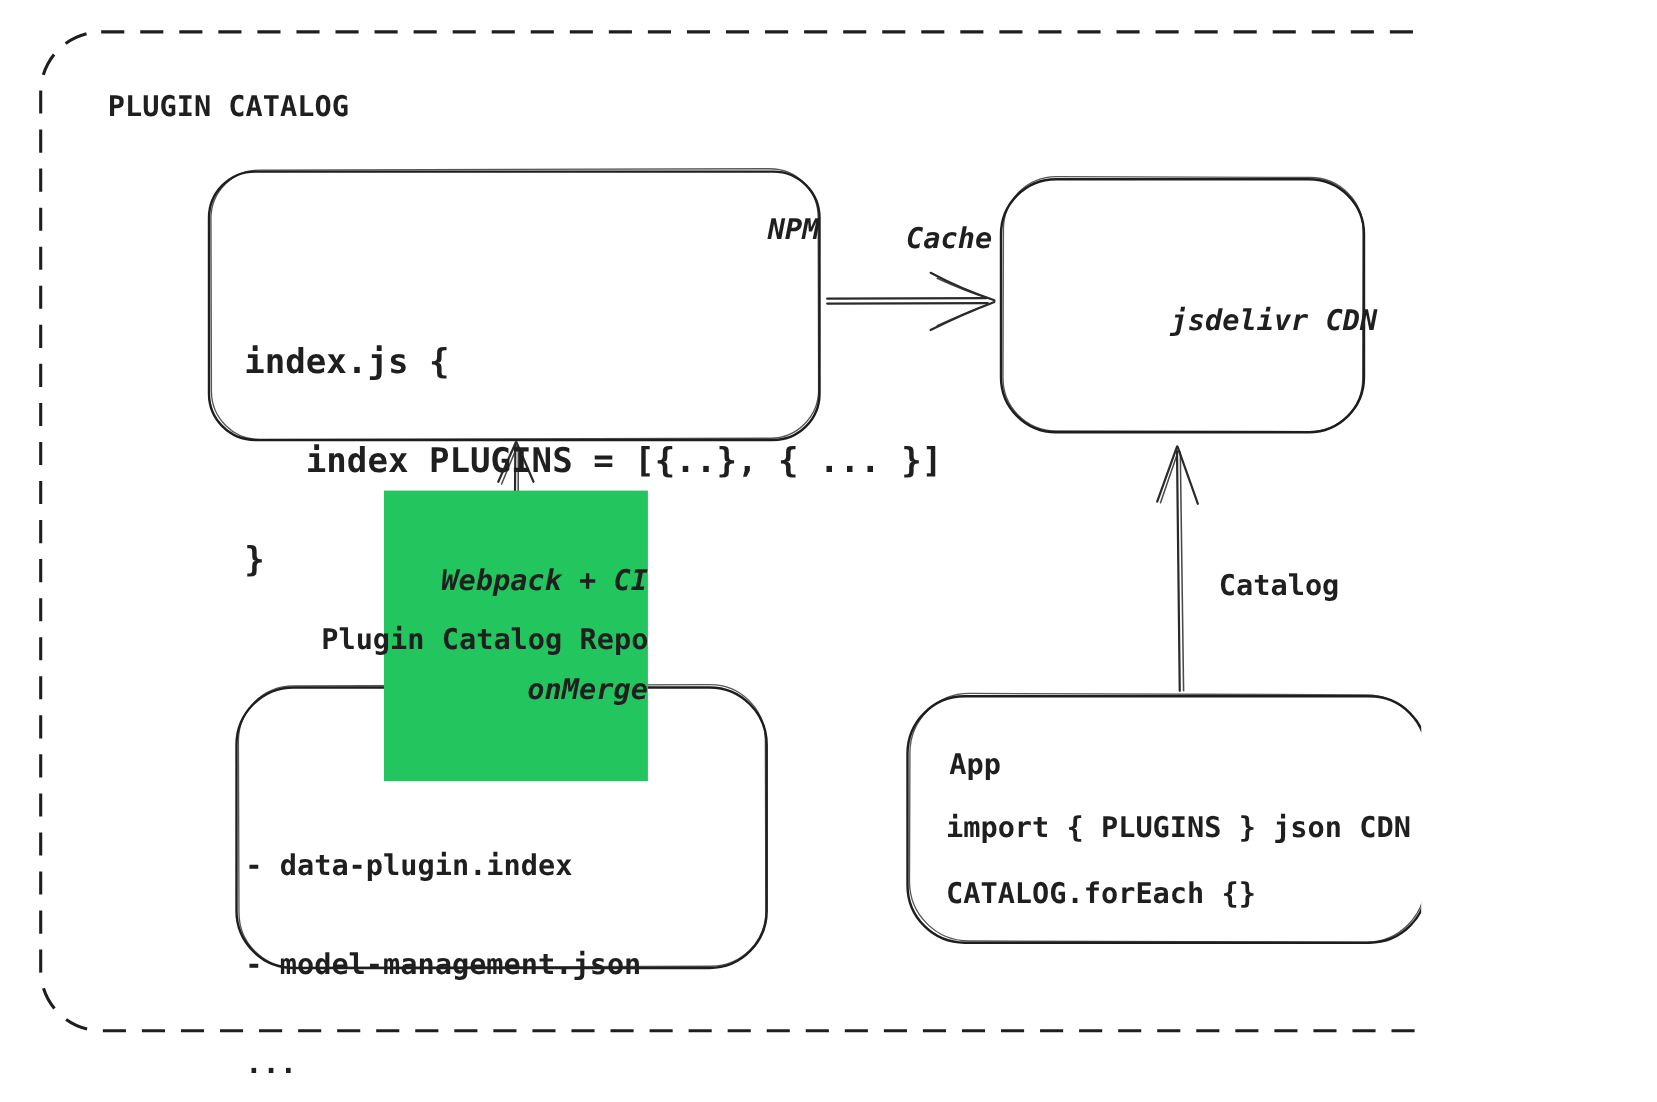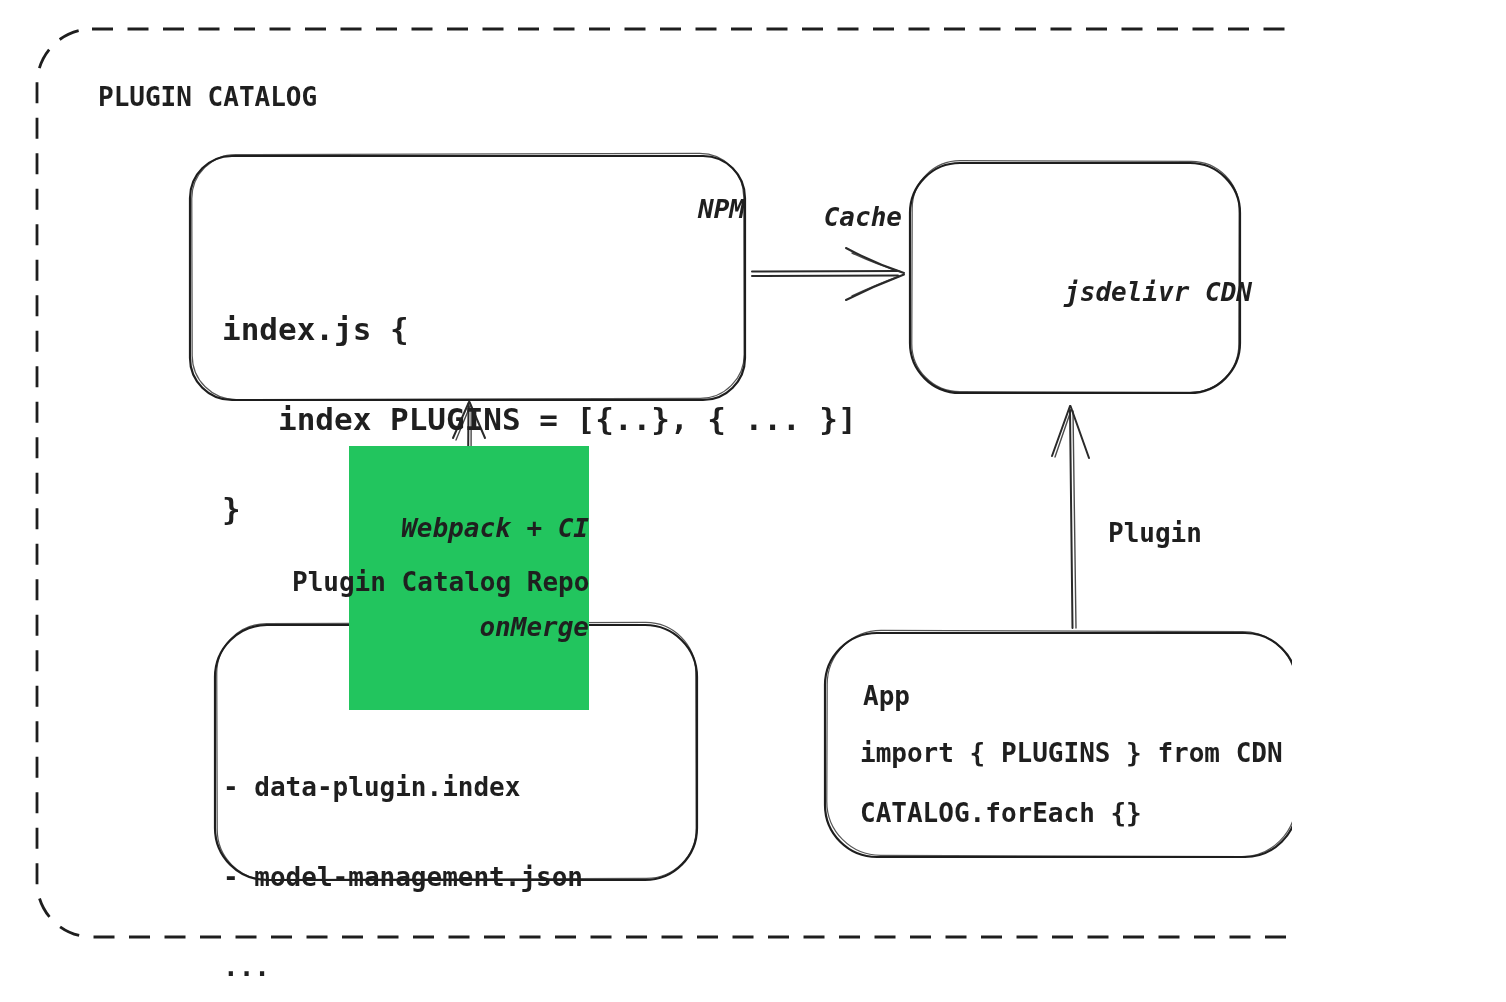--- a/index.html
+++ b/index.html
@@ -95,26 +95,26 @@
 
   <div class="txt center" style="left:910px; top:276px; width:330px;margin-left:12px;">jsdelivr CDN</div>
 
   <div class="txt center" style="left:752px; top:201px; width:150px;">Cache</div>
 
   <div class="txt center bglabel" style="left:349px; top:446px; width:240px; line-height:33px;">
     <div>Webpack + CI</div>
     <div>onMerge</div>
   </div>
 
-  <div class="txt" style="left:1108px; top:517px;">Plugin</div>
+  <div class="txt" style="left:1108px; top:517px;">Catalog</div>
 
   <div class="txt" style="left:292px; top:566px;">Plugin Catalog Repo</div>
   <div class="txt" style="left:223px; top:712px; font-size:26px; line-height:30px;">
     <div>- data-plugin.index</div>
     <div>- model-management.json</div>
     <div>...</div>
   </div>
 
   <div class="txt" style="left:863px; top:680px;">App</div>
-  <div class="txt" style="left:860px; top:737px;">import { PLUGINS } from CDN</div>
+  <div class="txt" style="left:860px; top:737px;">import { PLUGINS } json CDN</div>
   <div class="txt" style="left:860px; top:797px;">CATALOG.forEach {}</div>
 
 </div>
 
 </body></html>

